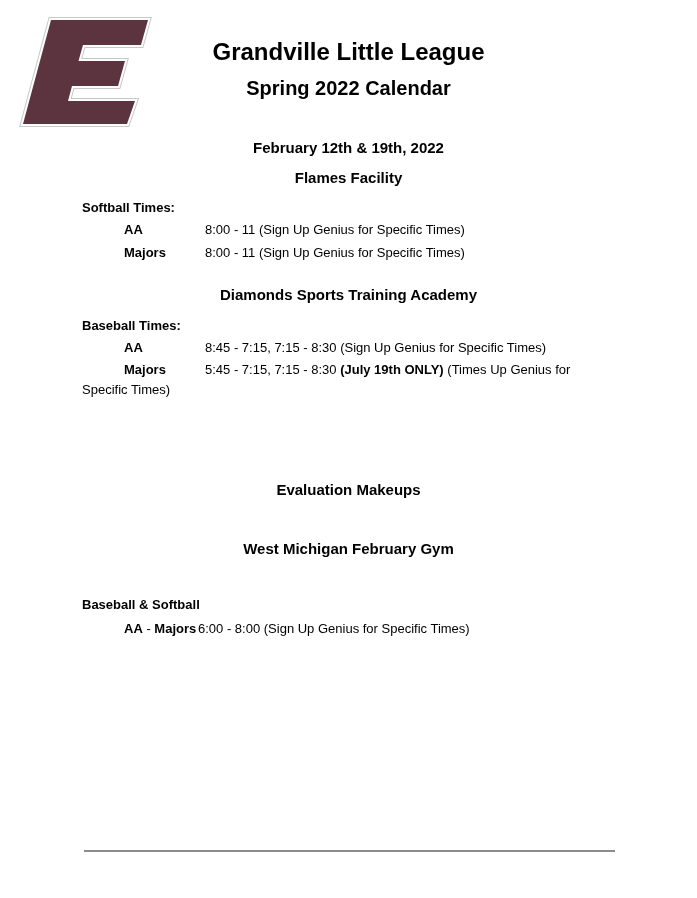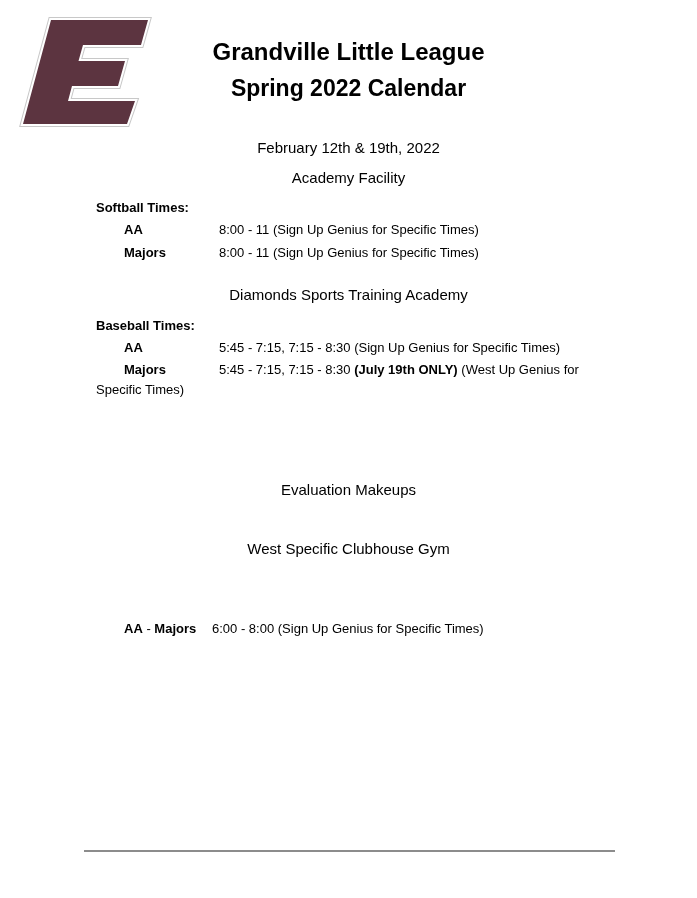--- a/index.html
+++ b/index.html
@@ -11,50 +11,50 @@
     position: relative;
     width: 697px;
     height: 898px;
     background: #ffffff;
     font-family: "Liberation Sans", sans-serif;
     color: #000000;
     overflow: hidden;
   }
   .line {
     position: absolute;
-    left: 96px;
+    left: 82px;
     right: 82px;
     font-size: 13px;
     line-height: 16px;
     white-space: nowrap;
   }
   .center {
     left: 0;
     right: 0;
     text-align: center;
   }
   .bold { font-weight: 700; }
   .h15 {
     font-size: 15px;
     line-height: 18px;
-    font-weight: 400;
+    font-weight: 700;
   }
   .title {
     font-size: 24px;
     line-height: 28px;
     font-weight: 700;
   }
   .subtitle {
-    font-size: 23px;
+    font-size: 20px;
     line-height: 24px;
     font-weight: 700;
   }
   .lbl {
     position: absolute;
-    left: 28px;
+    left: 42px;
     font-weight: 700;
   }
   .tm {
     position: absolute;
     left: 123px;
     text-align: center;
   }
   .tm2 {
     position: absolute;
     left: 116px;
@@ -84,50 +84,51 @@
       <path d="M36,2 L133,2 L126,27 L68,27 L63.5,43 L110,43 L103,68 L57,68 L53,83 L120,83 L112,106 L8,106 Z" fill="#ffffff" stroke="#c8c8c8" stroke-width="6" stroke-linejoin="miter"></path>
       <path d="M36,2 L133,2 L126,27 L68,27 L63.5,43 L110,43 L103,68 L57,68 L53,83 L120,83 L112,106 L8,106 Z" fill="#ffffff" stroke="#ffffff" stroke-width="4" stroke-linejoin="miter"></path>
       <path d="M36,2 L133,2 L126,27 L68,27 L63.5,43 L110,43 L103,68 L57,68 L53,83 L120,83 L112,106 L8,106 Z" fill="#5c3440"></path>
     </g>
   </svg>
 
   <div class="line center title" style="top:38px">Grandville Little League</div>
   <div class="line center subtitle" style="top:76px">Spring 2022 Calendar</div>
 
   <div class="line center h15" style="top:139px">February 12th &amp; 19th, 2022</div>
-  <div class="line center h15" style="top:169px">Academy Facility</div>
+  <div class="line center h15" style="top:169px">Flames Facility</div>
 
   <div class="line bold" style="top:200px">Softball Times:</div>
 
   <div class="line" style="top:222px">
     <span class="lbl">AA</span>
     <span class="tm">8:00 - 11 (Sign Up Genius for Specific Times)</span>
   </div>
   <div class="line" style="top:245px">
     <span class="lbl">Majors</span>
     <span class="tm">8:00 - 11 (Sign Up Genius for Specific Times)</span>
   </div>
 
   <div class="line bold" style="top:318px">Baseball Times:</div>
 
   <div class="line center h15" style="top:286px">Diamonds Sports Training Academy</div>
 
   <div class="line" style="top:340px">
     <span class="lbl">AA</span>
-    <span class="tm">5:45 - 7:15, 7:15 - 8:30 (Sign Up Genius for Specific Times)</span>
+    <span class="tm">8:45 - 7:15, 7:15 - 8:30 (Sign Up Genius for Specific Times)</span>
   </div>
   <div class="line" style="top:362px">
     <span class="lbl">Majors</span>
-    <span class="tm"><span>5:45 - 7:15, 7:15 - 8:30 </span><span class="bold">(July 19th ONLY)</span><span> (West Up Genius for</span></span>
+    <span class="tm"><span>5:45 - 7:15, 7:15 - 8:30 </span><span class="bold">(July 19th ONLY)</span><span> (Times Up Genius for</span></span>
   </div>
   <div class="line" style="top:382px">Specific Times)</div>
 
   <div class="line center h15" style="top:481px">Evaluation Makeups</div>
-  <div class="line center h15" style="top:540px">West Specific Clubhouse Gym</div>
+  <div class="line center h15" style="top:540px">West Michigan February Gym</div>
 
+  <div class="line bold" style="top:597px">Baseball &amp; Softball</div>
 
   <div class="line" style="top:621px">
     <span class="lbl"><span>AA</span><span style="font-weight:400"> - </span><span>Majors</span></span>
     <span class="tm2">6:00 - 8:00 (Sign Up Genius for Specific Times)</span>
   </div>
 
   <div class="divider"></div>
 
 </div>
 

